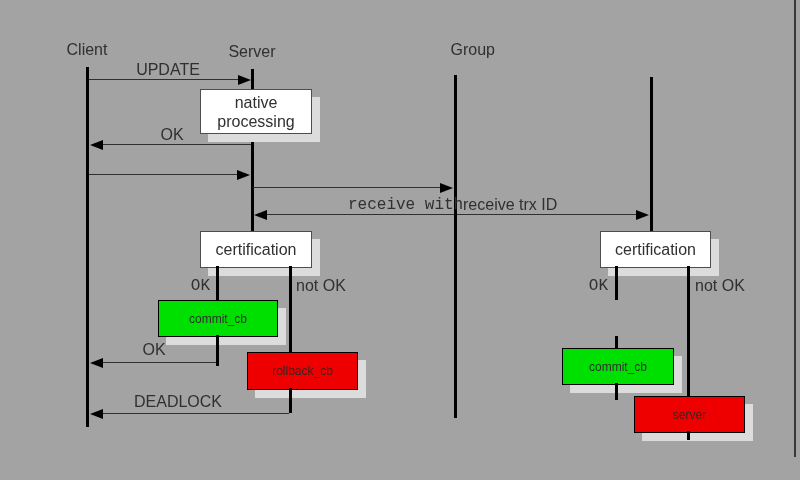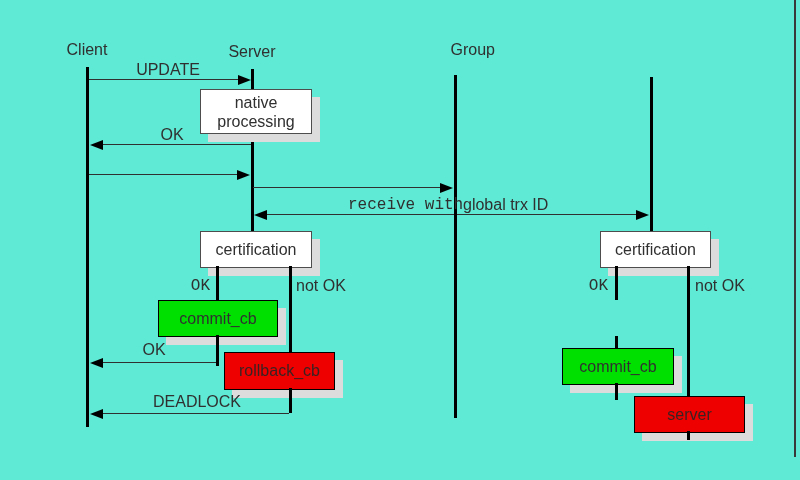--- a/index.html
+++ b/index.html
@@ -1,38 +1,38 @@
 <!DOCTYPE html>
 <html style="--success: #00e000; --failure: #ee0000; --shadow: #dcdcdc; --line: #000000; --arrow: #303030; --text: #303030;"><head>
 <meta charset="utf-8">
 <style>
   :root{
     --success:#00e000; --failure:#ee0000; --shadow:#dcdcdc;
     --line:#000000; --arrow:#303030; --text:#303030;
   }
   html,body{margin:0;padding:0;background:#fff;}
   #canvas{
-    position:relative; width:800px; height:480px; background:#5eead4;
+    position:relative; width:800px; height:480px; background:#a3a3a3;
     font-family:"Liberation Sans", sans-serif; color:var(--text);
     overflow:hidden;
   }
   
   .lifeline{position:absolute; width:3px; background:var(--line); z-index:3;}
   
   .wbox{
     position:absolute; background:#ffffff; border:1px solid #4d4d4d;
     box-shadow:8px 8px 0 0 var(--shadow); z-index:2;
     display:flex; align-items:center; justify-content:center;
     font-size:16px; text-align:center; line-height:19px;
   }
   .cbox{
     position:absolute; border:1px solid #000;
     box-shadow:8px 8px 0 0 var(--shadow); z-index:2;
     display:flex; align-items:center; justify-content:center;
-    font-size:16px; color:#303030;
+    font-size:12px; color:#303030;
   }
   .cbox.green{background:var(--success);}
   .cbox.red{background:var(--failure); color:#3a2222;}
   
   .aline{position:absolute; height:0; border-top:1px solid var(--arrow); z-index:1;}
   .ahead-r{position:absolute; width:0; height:0; z-index:1;
     border-left:13px solid #000; border-top:5px solid transparent; border-bottom:5px solid transparent;}
   .ahead-l{position:absolute; width:0; height:0; z-index:1;
     border-right:13px solid #000; border-top:5px solid transparent; border-bottom:5px solid transparent;}
   
@@ -75,30 +75,30 @@
   <div class="aline" style="left:102px; top:144px; width:149px;"></div>
   <div class="ahead-l" style="left:90px; top:140px;"></div>
 
   <div class="aline" style="left:88px; top:174px; width:149px;"></div>
   <div class="ahead-r" style="left:237px; top:170px;"></div>
 
   <div class="aline" style="left:253px; top:187px; width:188px;"></div>
   <div class="ahead-r" style="left:440px; top:183px;"></div>
 
   <div class="lbl rt" style="left:348px; top:196px; width:100px;">receive with</div>
-  <div class="lbl" style="left:463px; top:196px; width:130px;">global trx ID</div>
+  <div class="lbl" style="left:463px; top:196px; width:130px;">receive trx ID</div>
   <div class="aline" style="left:266px; top:214px; width:371px;"></div>
   <div class="ahead-l" style="left:254px; top:210px;"></div>
   <div class="ahead-r" style="left:636px; top:210px;"></div>
 
   <div class="lbl ctr" style="left:124px; top:341px; width:60px;">OK</div>
   <div class="aline" style="left:102px; top:362px; width:114px;"></div>
   <div class="ahead-l" style="left:90px; top:358px;"></div>
 
-  <div class="lbl ctr" style="left:147px; top:393px; width:100px;">DEADLOCK</div>
+  <div class="lbl ctr" style="left:128px; top:393px; width:100px;">DEADLOCK</div>
   <div class="aline" style="left:102px; top:413px; width:187px;"></div>
   <div class="ahead-l" style="left:90px; top:409px;"></div>
 
   <div class="wbox" style="left:200px; top:89px; width:110px; height:43px;">
     <div>
       <div>native</div>
       <div>processing</div>
     </div>
   </div>
 
@@ -111,21 +111,21 @@
   </div>
 
   <div class="lbl rt" style="left:166px; top:277px; width:44px;">OK</div>
   <div class="lbl" style="left:296px; top:277px; width:60px;">not OK</div>
   <div class="lbl rt" style="left:564px; top:277px; width:44px;">OK</div>
   <div class="lbl" style="left:695px; top:277px; width:60px;">not OK</div>
 
   <div class="cbox green" style="left:158px; top:300px; width:118px; height:35px;">
     <span>commit_cb</span>
   </div>
-  <div class="cbox red" style="left:224px; top:352px; width:109px; height:36px;">
+  <div class="cbox red" style="left:247px; top:352px; width:109px; height:36px;">
     <span>rollback_cb</span>
   </div>
   <div class="cbox green" style="left:562px; top:348px; width:110px; height:35px;">
     <span>commit_cb</span>
   </div>
   <div class="cbox red" style="left:634px; top:396px; width:109px; height:35px;">
     <span>server</span>
   </div>
 
   <div class="frame-right" style="left:794px; top:0px; height:457px;"></div>

